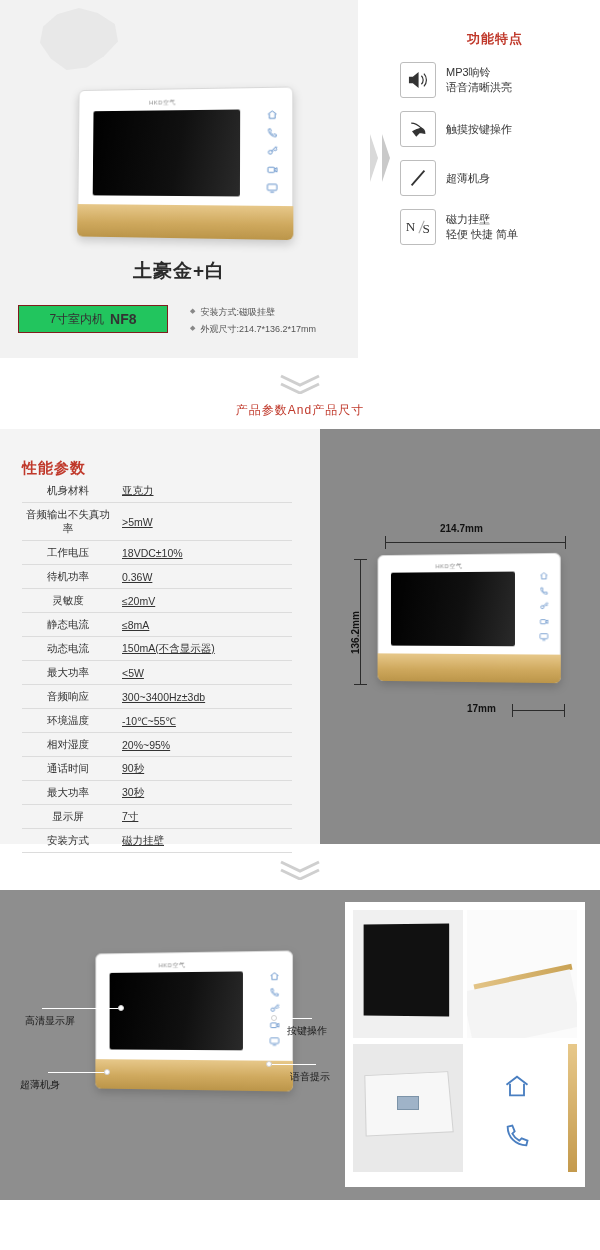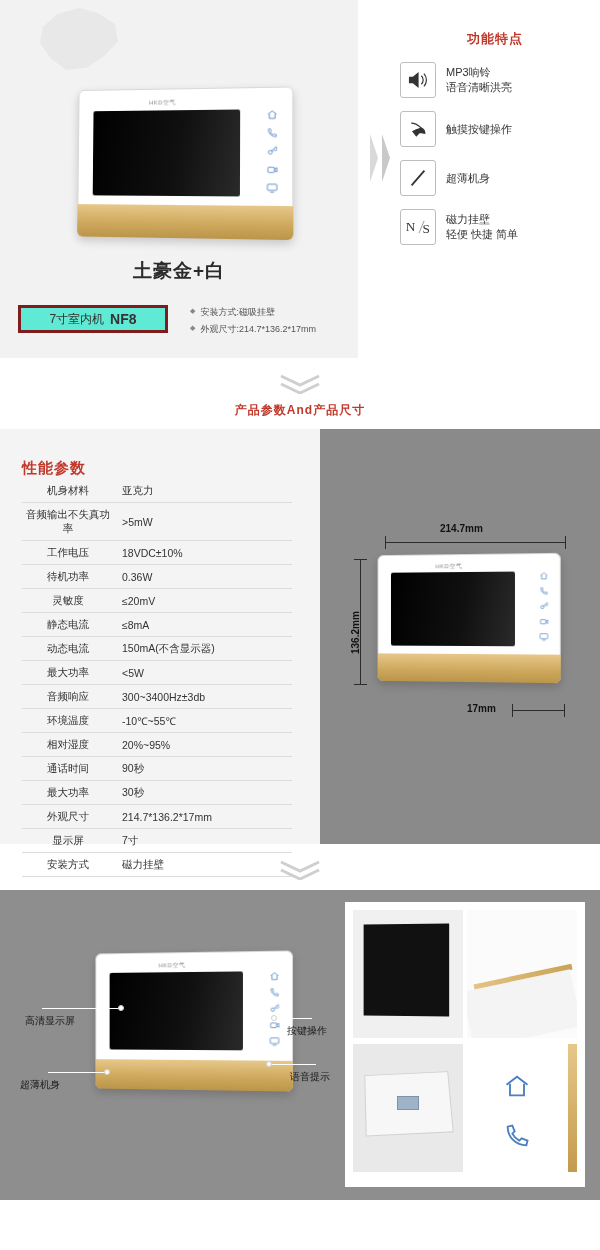--- a/index.html
+++ b/index.html
@@ -41,52 +41,52 @@
 
   
   .hero-caption {
     position:absolute; left:0; top:258px; width:358px; text-align:center;
   }
   .hero-title {
     font-size:19px; font-weight:bold; color:#2b2b2b; letter-spacing:1px;
   }
   .model-box {
     position:absolute; left:18px; top:305px; width:150px; height:28px;
-    border:3px solid #7f1d1d; background:#5eead4; display:flex; align-items:center;
+    border:1px solid #7f1d1d; background:#22c55e; display:flex; align-items:center;
     justify-content:center; gap:6px; font-size:12px; color:#333;
   }
   .model-box .mno { font-weight:bold; font-size:14px; }
   .hero-specs { position:absolute; left:190px; top:303px; font-size:9px; color:#555; line-height:15px; }
   .hero-specs div::before { content:"\25C6"; color:#888; font-size:7px; margin-right:5px; vertical-align:2px; }
 
   
   .features { position:absolute; left:400px; top:30px; width:190px; }
   .features-title { font-size:13px; color:#c0392b; font-weight:bold; text-align:center; margin-bottom:14px; letter-spacing:1px; }
   .feat-row { display:flex; align-items:center; margin-bottom:13px; }
   .feat-ico {
     width:36px; height:36px; border:1px solid #bdbdbd; border-radius:3px;
     display:flex; align-items:center; justify-content:center; margin-right:10px; flex:none; background:#fff;
   }
   .feat-txt { font-size:11px; color:#333; line-height:15px; }
   .arrows-deco { position:absolute; left:368px; top:132px; color:#d0d0d0; }
 
   
   .divider { width:600px; text-align:center; padding:14px 0 10px; background:#fff; }
   .chev { color:#cfcfcf; font-size:15px; letter-spacing:-2px; line-height:8px; }
-  .div-label { font-size:12px; color:#c0392b; font-weight:bold; margin-top:8px; letter-spacing:1px; }
+  .div-label { font-size:12px; color:#c0392b; font-weight:normal; margin-top:8px; letter-spacing:1px; }
 
   
   .params-wrap { position:relative; width:600px; height:415px; }
   .params-left { position:absolute; left:0; top:0; width:320px; height:415px; background:#f4f4f4; }
   .params-right { position:absolute; left:320px; top:0; width:280px; height:415px; background:#8a8a8a; }
   .params-title { position:absolute; left:22px; top:30px; font-size:15px; color:#c0392b; font-weight:bold; letter-spacing:1px; }
   table.spec { position:absolute; left:22px; top:50px; width:270px; border-collapse:collapse; font-size:10.5px; }
   table.spec td { padding:4.5px 2px; border-bottom:1px solid #dcdcdc; color:#333; }
   table.spec td.k { width:92px;text-align:center; }
-  table.spec td.v { padding-left:8px; }
+  table.spec td.v { padding-left:8px;text-decoration:underline; }
 
   
   .dim-line { position:absolute; background:#2b2b2b; }
   .dim-txt { position:absolute; font-size:10px; color:#111; font-weight:bold; }
   .dim-vert { transform:rotate(-90deg); transform-origin:left top; }
 
   
   .details-wrap { position:relative; width:600px; height:310px; background:#8e8e8e; }
   .details-right { position:absolute; left:345px; top:12px; width:240px; height:285px; background:#ffffff; }
   .callout-lbl { position:absolute; font-size:10px; color:#1b1b1b; }
@@ -269,24 +269,20 @@
         </tr>
       <tr>
           <td class="k">通话时间</td>
           <td class="v">90秒</td>
         </tr>
       <tr>
           <td class="k">最大功率</td>
           <td class="v">30秒</td>
         </tr>
       <tr>
-          <td class="k">外观尺寸</td>
-          <td class="v">214.7*136.2*17mm</td>
-        </tr>
-      <tr>
           <td class="k">显示屏</td>
           <td class="v">7寸</td>
         </tr>
       <tr>
           <td class="k">安装方式</td>
           <td class="v">磁力挂壁</td>
         </tr>
     </tbody>
   </table>
 

